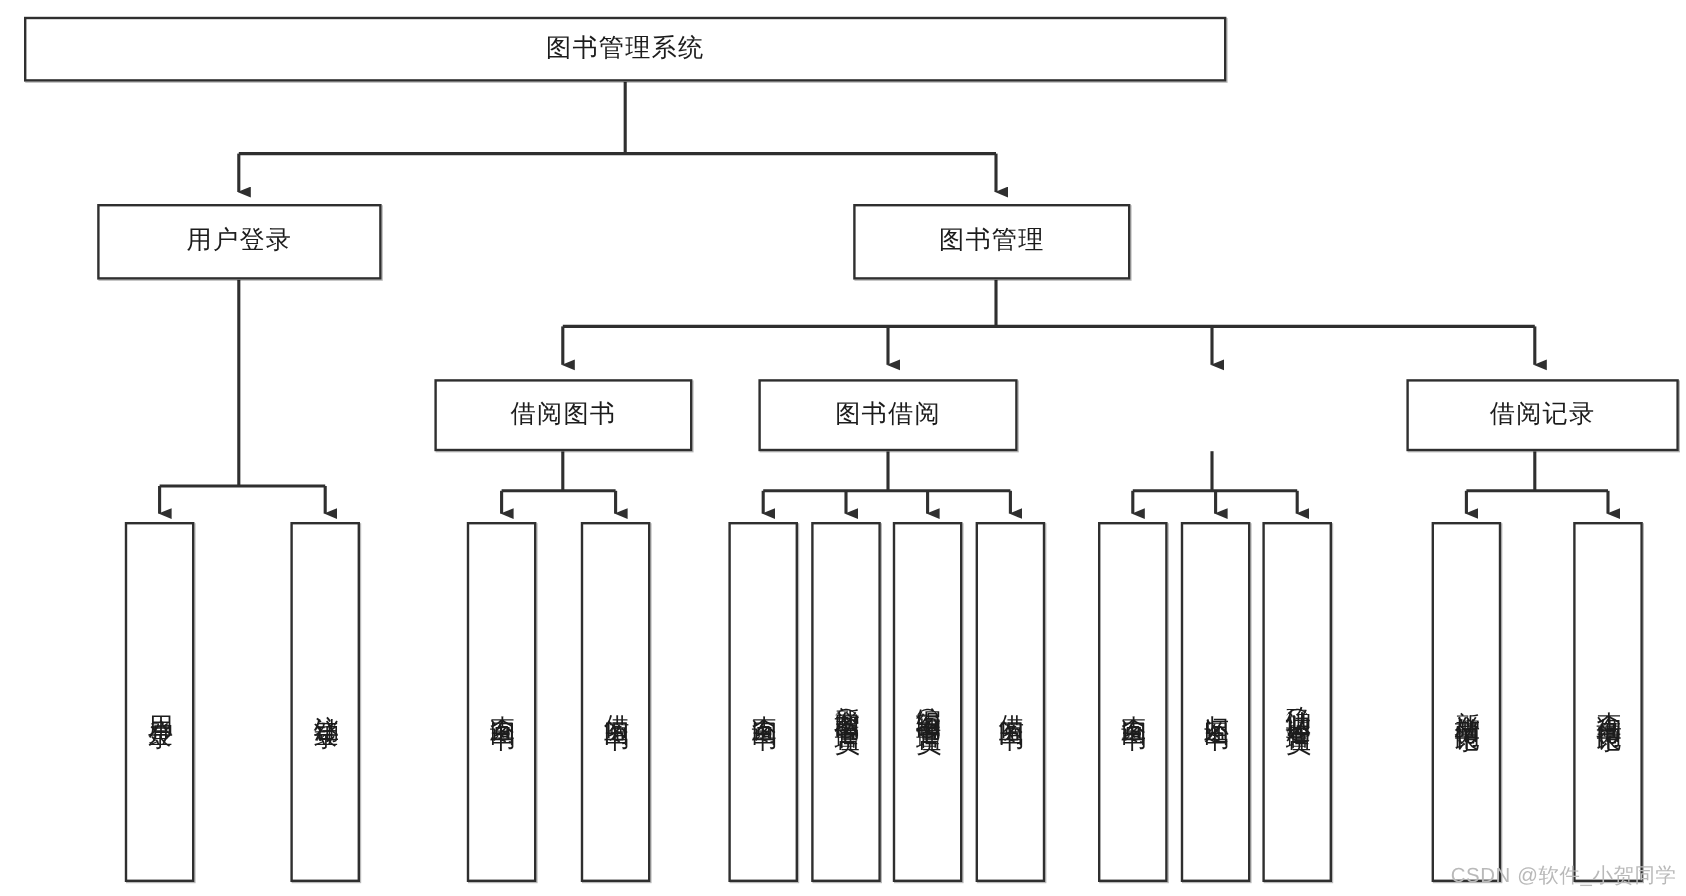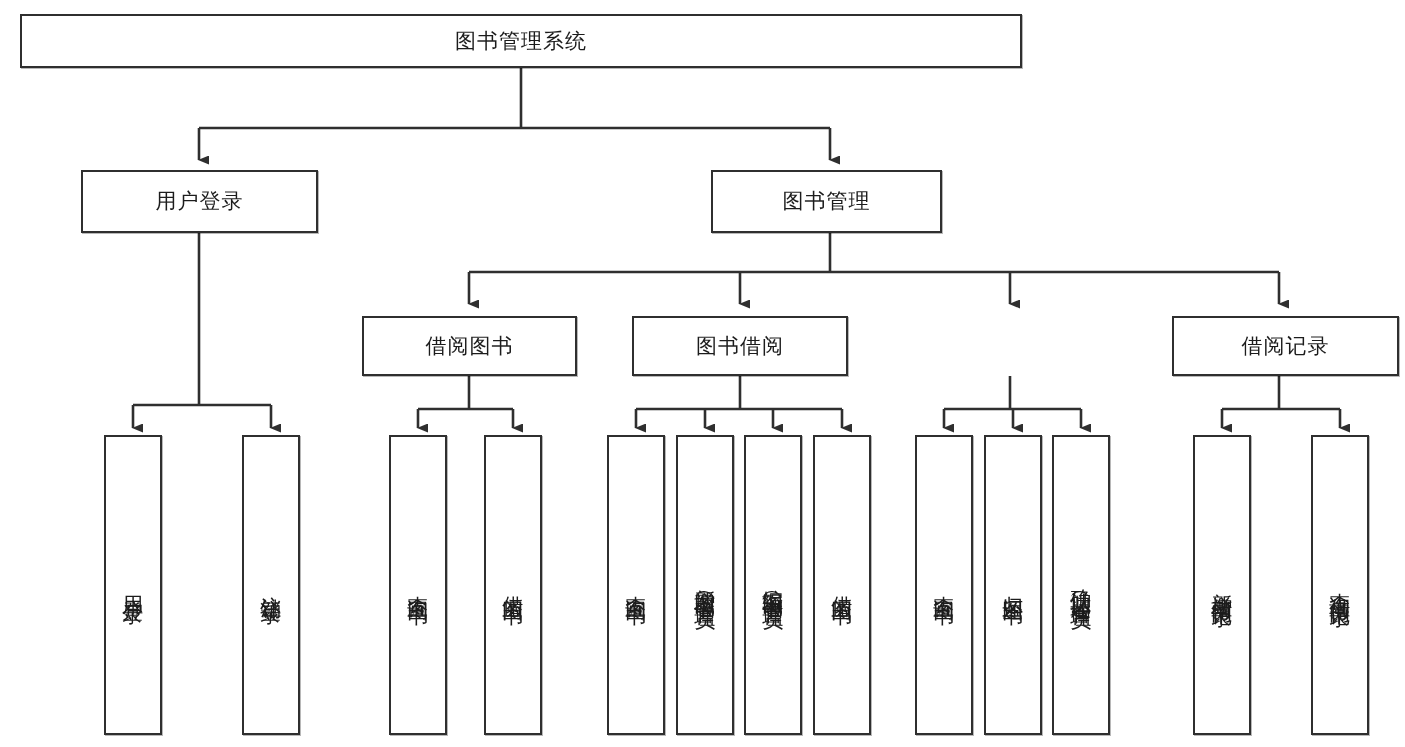--- a/index.html
+++ b/index.html
@@ -182,14 +182,15 @@
     <span class="lbl">确认归还（管理员）</span>
   </div>
 
   <div class="node leaf" style="left:1193px; top:435px; width:58px; height:300px;">
     <span class="lbl">新增借阅记录</span>
   </div>
   <div class="node leaf" style="left:1311px; top:435px; width:58px; height:300px;">
     <span class="lbl">查询借阅记录</span>
   </div>
 
+  <div class="watermark">CSDN @软件_小贺同学</div>
 
 </div>
 
 </body></html>

